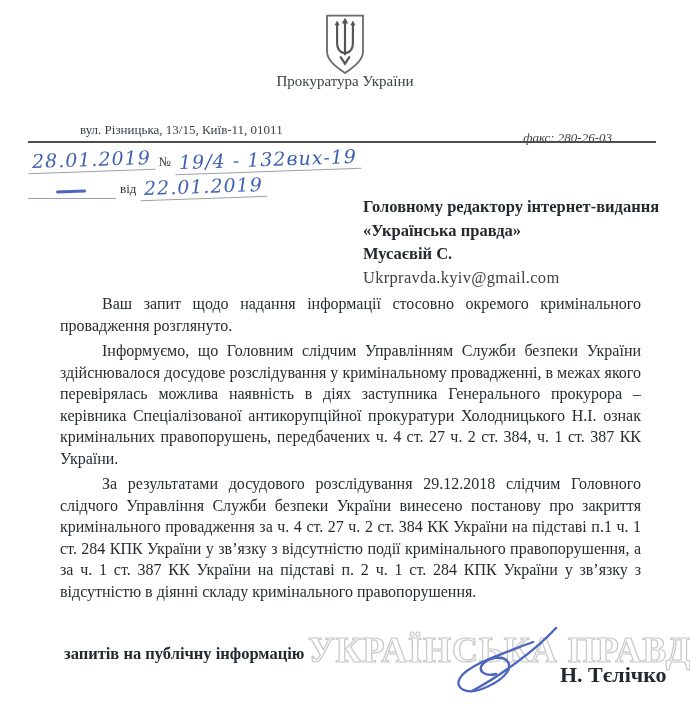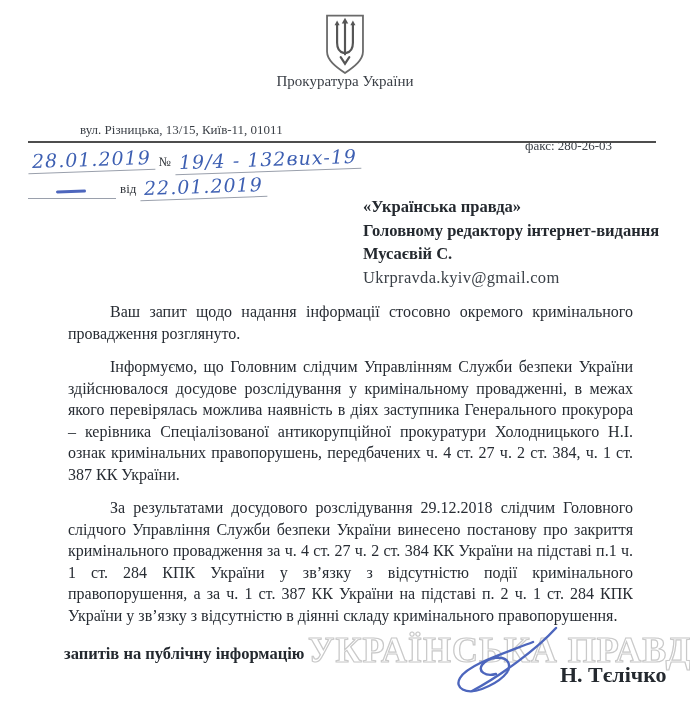--- a/index.html
+++ b/index.html
@@ -23,21 +23,21 @@
   }
   .org-large {
     position:absolute; top:91px; left:0; width:100%;
     text-align:center; font-size:22px; letter-spacing:0.5px; color:#2f343a;
   }
   .addr-row {
     position:absolute; top:122px; left:0; width:100%;
     font-size:13px; color:#3a3f46;
   }
   .addr-left  { position:absolute; left:80px; top:0; }
-  .addr-right { position:absolute; right:78px; top:16px; }
+  .addr-right { position:absolute; right:78px; top:8px;font-style:italic; }
   .head-rule {
     position:absolute; top:141px; left:28px; width:628px; height:2px;
     background:#4d4d4d;
   }
   
   .hw {
     font-family:"DejaVu Serif", serif; font-style:italic;
     color:#3d5fb2; font-size:19px; letter-spacing:1px;
     display:inline-block; transform:rotate(-2deg);
     border-bottom:1px solid #9aa0ac; padding:0 4px 1px 4px;
@@ -58,21 +58,21 @@
   .recipient {
     position:absolute; top:195px; left:363px;
     font-size:16.5px; font-weight:bold; line-height:23.5px; color:#24292f;
   }
   .recipient .email { font-weight:normal; color:#3a4047; letter-spacing:0.3px; }
   
   .body-text {
     position:absolute; top:289px; left:56px; width:589px;
     font-size:16px; line-height:21.5px; text-align:justify; color:#272c33;
   }
-  .body-text p { text-indent:42px; margin:12px; }
+  .body-text p { text-indent:42px; margin:4px; }
   
   .sig-title {
     position:absolute; top:641px; left:64px;
     font-size:16.5px; font-weight:bold; line-height:25.5px; color:#24292f;
   }
   .watermark {
     position:absolute; top:629px; left:308px;
     font-weight:bold; font-size:36px; letter-spacing:1px; white-space:nowrap;
     color:#ffffff;
     -webkit-text-stroke:1.2px #c9c9c9;
@@ -118,22 +118,22 @@
     <span class="ref-print">№</span>
     <span class="hw">19/4 - 132вих-19</span>
   </div>
   <div class="ref-line2">
     <span class="blank-line"><span class="blue-dash"></span></span>
     <span class="ref-print">від</span>
     <span class="hw">22.01.2019</span>
   </div>
 
   <div class="recipient">
+    <div>Головному редактору інтернет-видання</div>
     <div>«Українська правда»</div>
-    <div>Головному редактору інтернет-видання</div>
     <div>Мусаєвій С.</div>
     <div class="email">Ukrpravda.kyiv@gmail.com</div>
   </div>
 
   <div class="body-text">
     <p>Ваш запит щодо надання інформації стосовно окремого кримінального провадження розглянуто.</p>
     <p>Інформуємо, що Головним слідчим Управлінням Служби безпеки України здійснювалося досудове розслідування у кримінальному провадженні, в межах якого перевірялась можлива наявність в діях заступника Генерального прокурора – керівника Спеціалізованої антикорупційної прокуратури Холодницького Н.І. ознак кримінальних правопорушень, передбачених ч. 4 ст. 27 ч. 2 ст. 384, ч. 1 ст. 387 КК України.</p>
     <p>За результатами досудового розслідування 29.12.2018 слідчим Головного слідчого Управління Служби безпеки України винесено постанову про закриття кримінального провадження за ч. 4 ст. 27 ч. 2 ст. 384 КК України на підставі п.1 ч. 1 ст. 284 КПК України у зв’язку з відсутністю події кримінального правопорушення, а за ч. 1 ст. 387 КК України на підставі п. 2 ч. 1 ст. 284 КПК України у зв’язку з відсутністю в діянні складу кримінального правопорушення.</p>
   </div>
 

